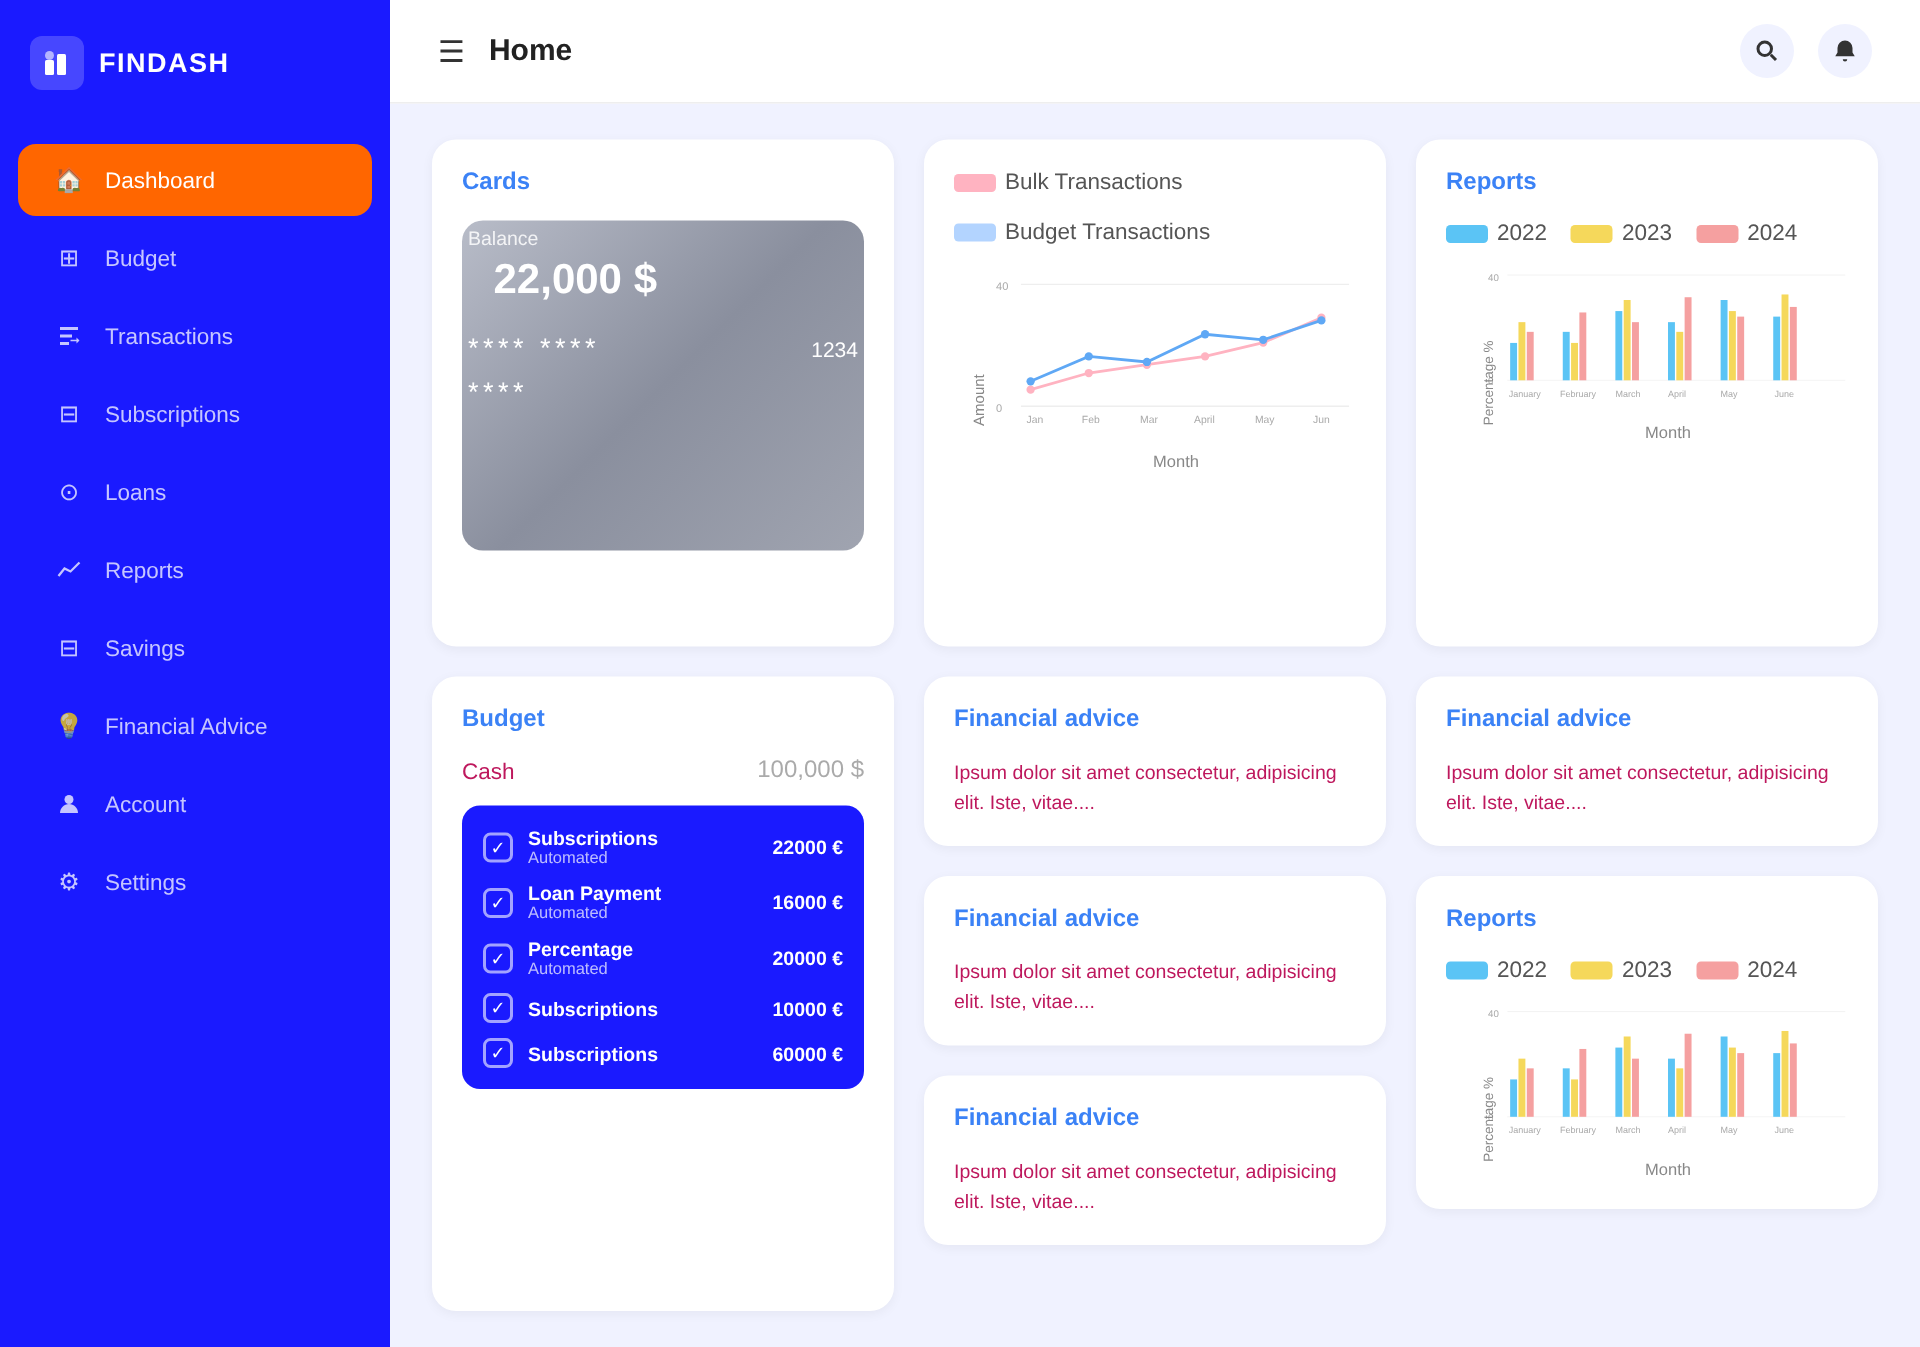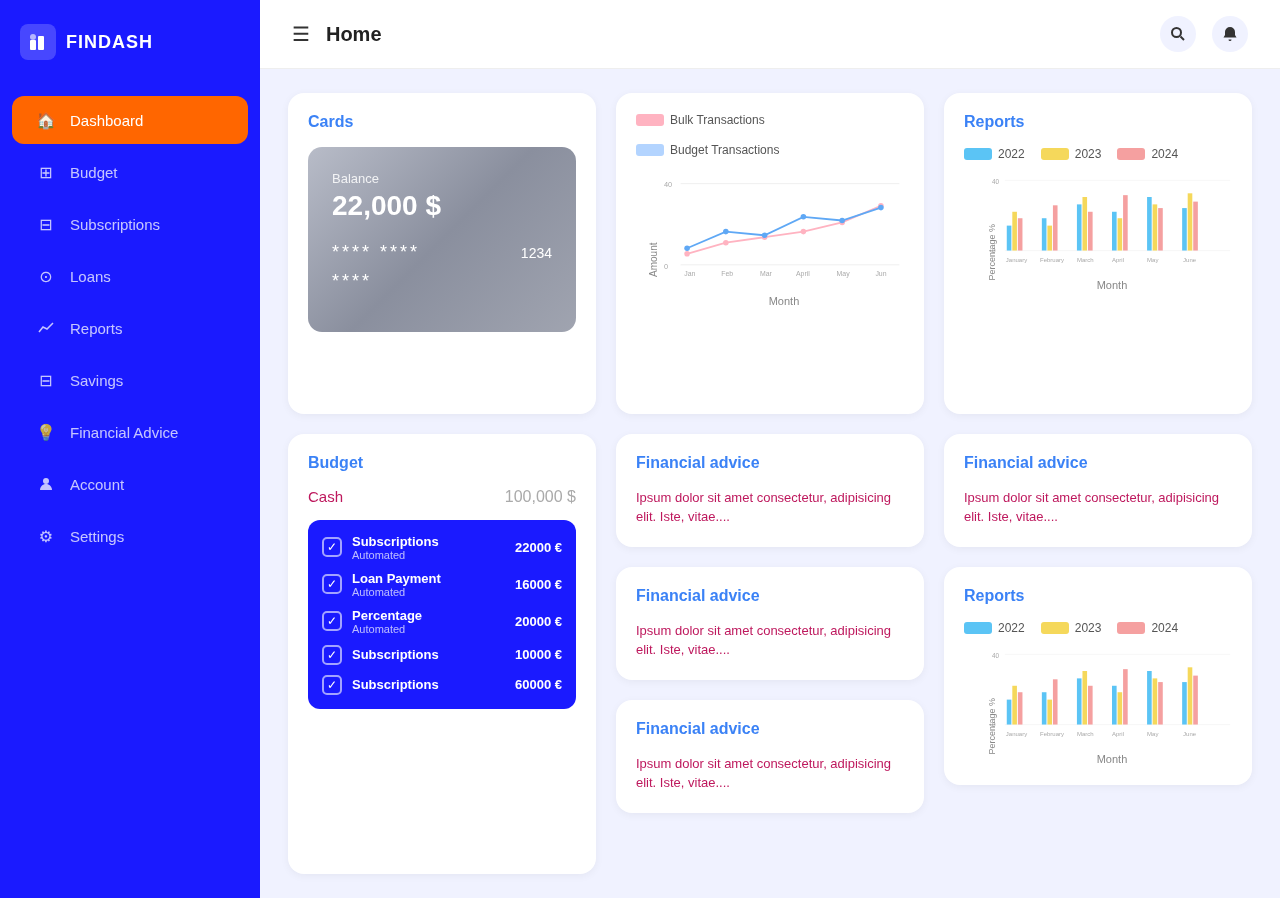--- a/index.html
+++ b/index.html
@@ -128,38 +128,38 @@
       font-size: 16px;
       font-weight: 700;
       color: #3b82f6;
       margin-bottom: 16px;
     }
 
     
     .bank-card {
       background: linear-gradient(135deg, #b8bcc8 0%, #8a8f9e 50%, #a0a4b0 100%);
       border-radius: 14px;
-      padding: 24px;
+      padding: 4px;
       color: white;
       position: relative;
-      height: 185px;
+      height: 220px;
     }
     .bank-card-balance-label { font-size: 13px; opacity: 0.85; margin-bottom: 4px; }
-    .bank-card-amount { font-size: 28px; font-weight: 700; margin-bottom: 20px; }
+    .bank-card-amount { font-size: 28px; font-weight: 700; margin-bottom: 20px; margin-left: 17px; }
     .bank-card-number { display: flex; justify-content: space-between; align-items: center; margin-bottom: 8px; }
     .bank-card-dots { font-size: 18px; letter-spacing: 3px; }
     .bank-card-last4 { font-size: 14px; }
     .bank-card-pin { font-size: 18px; letter-spacing: 3px; margin-bottom: 10px; }
     .bank-card-bottom { display: flex; justify-content: space-between; align-items: center; }
     .mastercard-icon { display: flex; }
     .mc-circle { width: 28px; height: 28px; border-radius: 50%; }
     .mc-red { background: #eb001b; }
     .mc-orange { background: #f79e1b; margin-left: -10px; }
     .chart-legend { display: flex; gap: 16px; margin-bottom: 10px; flex-wrap: wrap; }
-    .legend-item { display: flex; align-items: center; gap: 6px; font-size: 12px; color: #555; }
+    .legend-item { display: flex; align-items: center; gap: 6px; font-size: 15px; color: #555; }
     .legend-color { width: 28px; height: 12px; border-radius: 3px; }
 
     
     .line-chart-svg { width: 100%; height: 120px; }
     .chart-x-label {
       text-align: center;
       font-size: 11px;
       color: #888;
       margin-top: 4px;
     }
@@ -228,20 +228,29 @@
   </div>
 
   <div class="sidebar-nav">
     <div class="nav-item active">
       <span class="nav-icon">🏠</span>
       <span>Dashboard</span>
     </div>
     <div class="nav-item">
       <span class="nav-icon">⊞</span>
       <span>Budget</span>
+    </div>
+    <div class="nav-item">
+      <span class="nav-icon">
+        <svg width="16" height="16" fill="currentColor" viewBox="0 0 16 16">
+          <path d="M2 2h12v2H2zm0 5h8v2H2zm0 5h6v2H2z"></path>
+          <path d="M13 9l2 2-2 2v-1.5H9v-1H13z"></path>
+        </svg>
+      </span>
+      <span>Transactions</span>
     </div>
     <div class="nav-item">
       <span class="nav-icon">⊟</span>
       <span>Subscriptions</span>
     </div>
     <div class="nav-item">
       <span class="nav-icon">⊙</span>
       <span>Loans</span>
     </div>
     <div class="nav-item">

